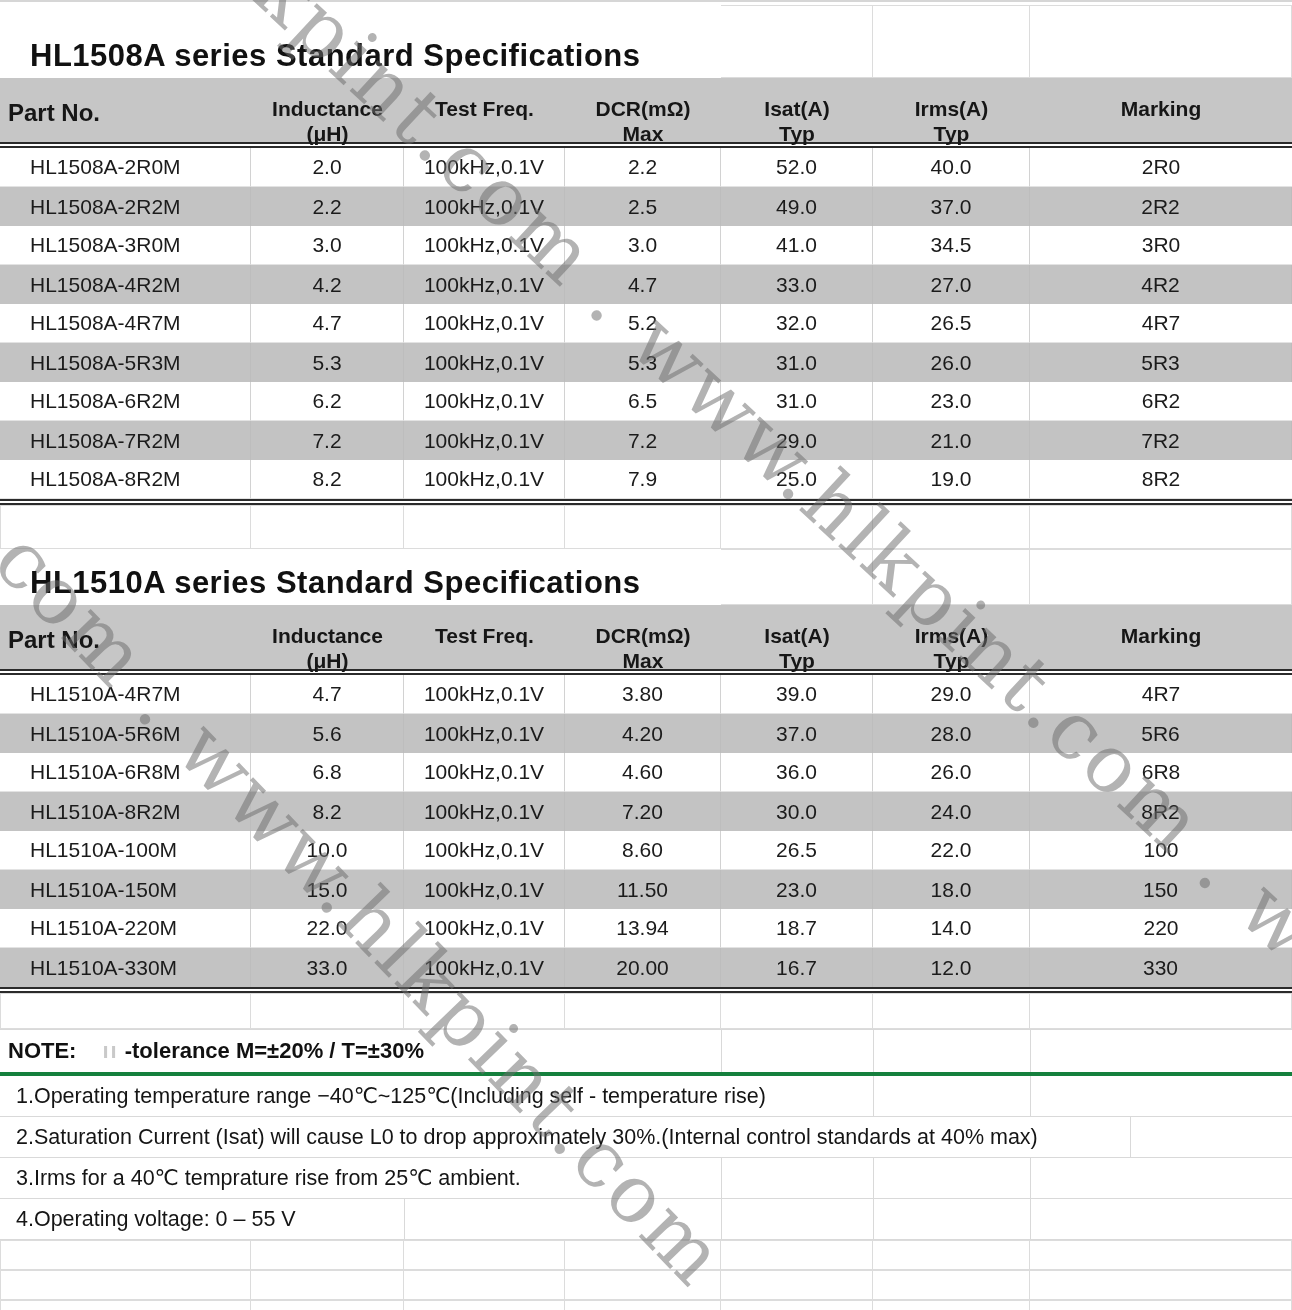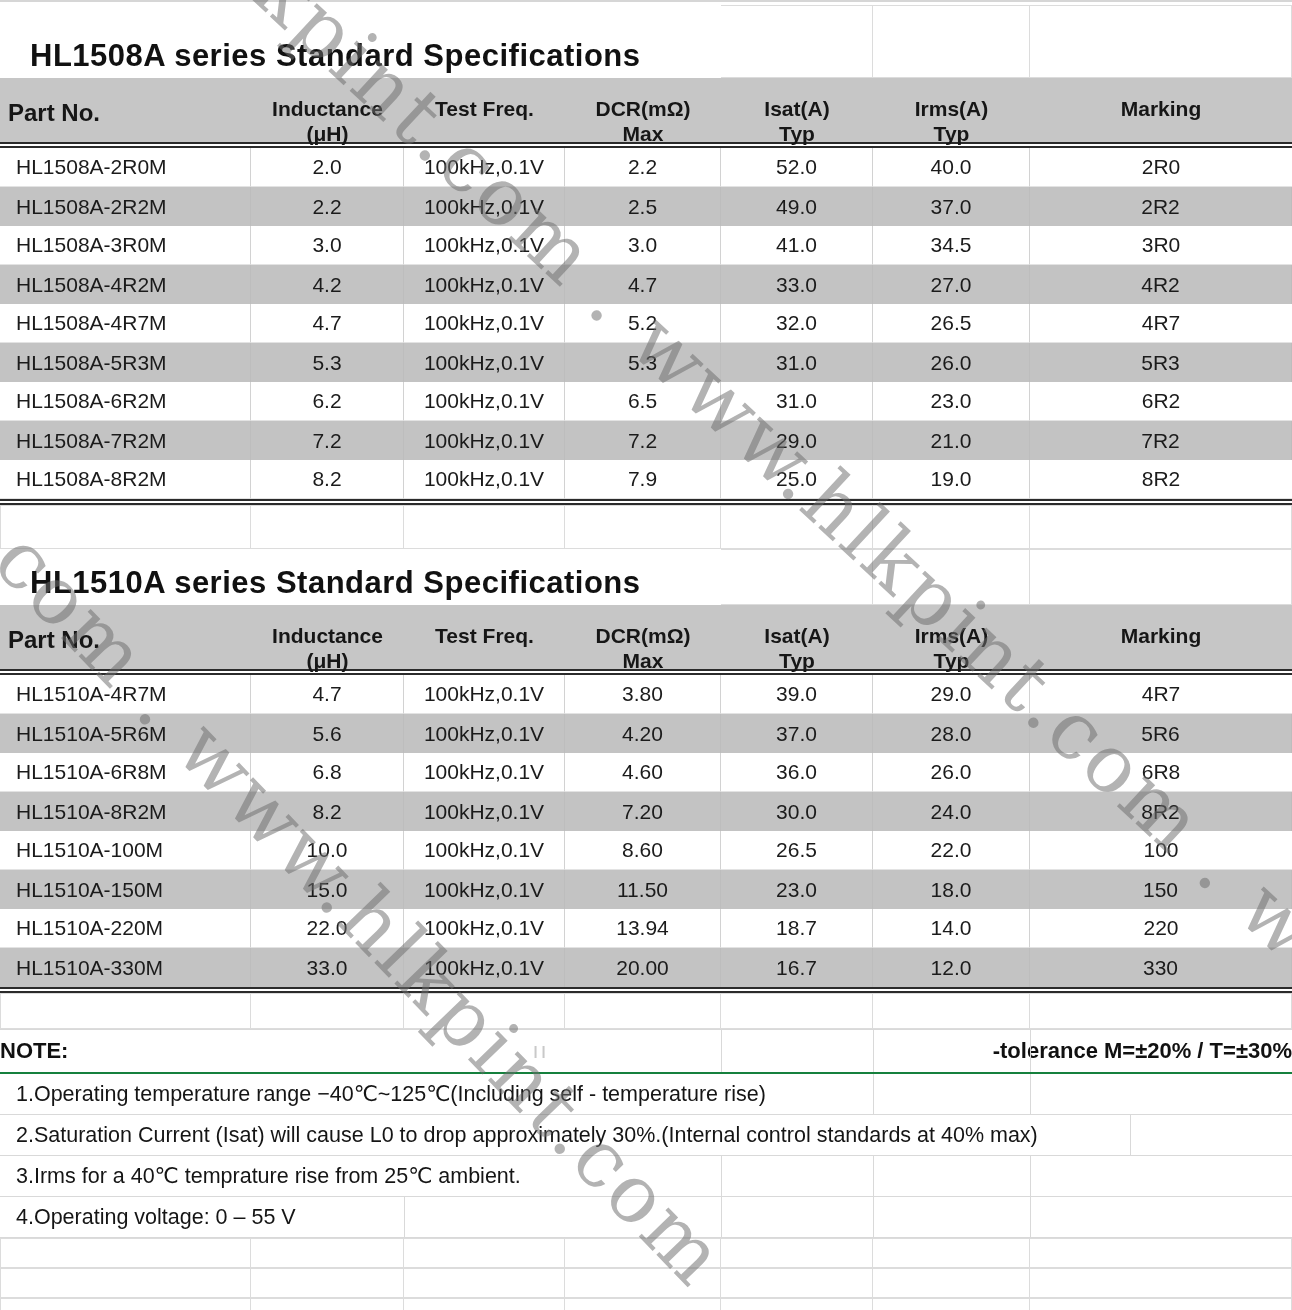--- a/index.html
+++ b/index.html
@@ -24,29 +24,29 @@
   .hcell.c0{align-items:flex-start;justify-content:center;padding:0 0 0 8px;font-size:24px;}
   .dbl{height:2px;background:#fff;border-top:2px solid #2b2b2b;border-bottom:2px solid #2b2b2b;}
 
   
   .trow{height:39px;}
   .trow.white{background:#ffffff;}
   .trow.gray{background:#c3c3c3;}
   .tdcell{display:flex;align-items:center;justify-content:center;font-size:21px;color:#1b1b1b;
           border-right:1px solid #d2d2d2;border-bottom:1px solid #e3e3e3;}
   .trow.gray .tdcell{border-right:1px solid #bdbdbd;border-bottom:none;}
-  .tdcell.c0{justify-content:flex-start;padding-left:16px;}
+  .tdcell.c0{justify-content:flex-start;padding-left:30px;}
   .tdcell.c6{border-right:none;}
 
   
-  .note-head{position:relative;height:42px;border-top:1px solid #d9d9d9;border-bottom:2px solid #15803d;
-             display:flex;align-items:center;font-size:22px;font-weight:bold;color:#111;justify-content:space-between;}
+  .note-head{position:relative;height:42px;border-top:1px solid #d9d9d9;border-bottom:4px solid #15803d;
+             display:flex;align-items:center;padding-left:8px;font-size:22px;font-weight:bold;color:#111;}
   .note-row{position:relative;height:40px;border-bottom:1px solid #d9d9d9;display:flex;align-items:center;
             padding-left:16px;font-size:21.5px;color:#151515;white-space:nowrap;}
-  .faint{color:#c9c9c9;font-weight:normal;padding:0 6px 0 26px;letter-spacing:2px;}
+  .faint{color:#c9c9c9;font-weight:bold;padding:0 6px 0 26px;letter-spacing:2px;}
   .vline{position:absolute;top:0;bottom:0;width:1px;background:#d9d9d9;}
 
   .bottom-row{height:30px;}
   .bottom-row .gcell{border:1px solid #dcdcdc;border-left:none;}
   .bottom-row .gcell:first-child{border-left:1px solid #dcdcdc;}
   .bottom-row.last{height:40px;}
 
   
   .wm{position:absolute;z-index:5;font-family:"DejaVu Serif","Liberation Serif",serif;
       font-size:80px;letter-spacing:3px;white-space:nowrap;transform-origin:0 0;

